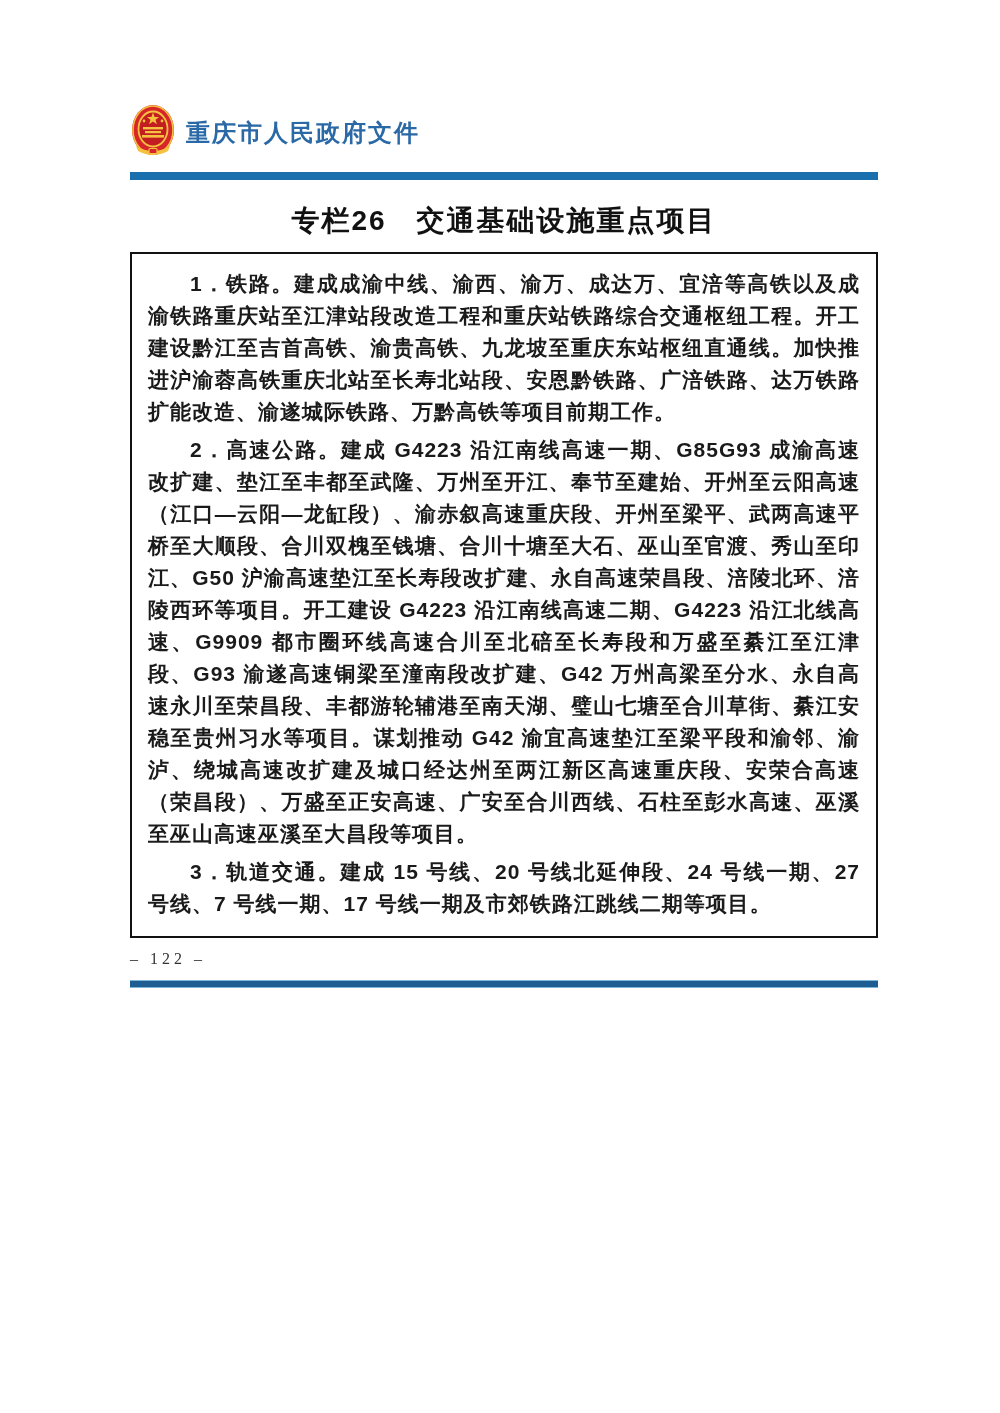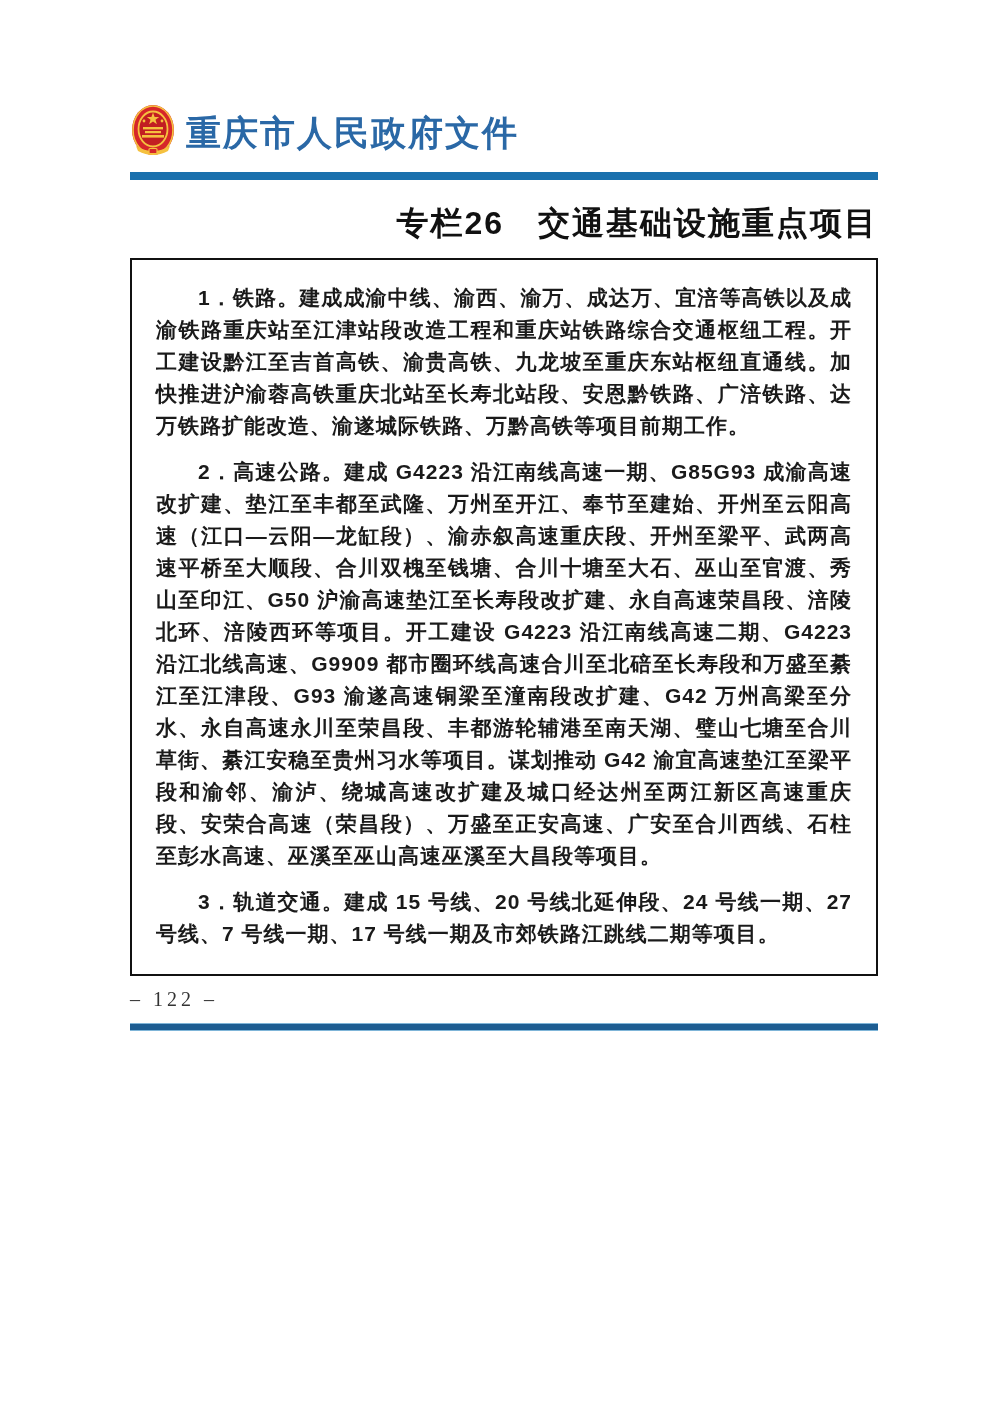--- a/index.html
+++ b/index.html
@@ -19,21 +19,21 @@
   .doc-header{
     margin-top:104px;
     display:flex;
     align-items:center;
     gap:10px;
   }
   .emblem{flex:0 0 auto;display:block;}
   .doc-title{
     margin:0;
     font-family:"Liberation Serif","DejaVu Serif",serif;
-    font-size:35px;
+    font-size:24px;
     font-weight:bold;
     letter-spacing:2px;
     color:#2a68a6;
   }
   .header-rule{
     margin-top:10px;
     height:8px;
     background:#1a70ad;
   }
   
@@ -43,47 +43,47 @@
     font-size:26px;
     line-height:50px;
     letter-spacing:3px;
     text-align:justify;
     text-indent:2em;
     color:#26292b;
   }
   
   .box-title{
     margin:22px 0 12px 0;
-    text-align:right;
+    text-align:center;
     font-family:"Liberation Sans","DejaVu Sans",sans-serif;
-    font-size:32px;
+    font-size:28px;
     font-weight:bold;
     letter-spacing:2px;
     color:#111;
   }
   .project-box{
     border:2px solid #111;
     padding:8px 10px 10px 10px;
     font-family:"Liberation Sans","DejaVu Sans",sans-serif;
     font-size:21px;
     font-weight:600;
     line-height:32px;
     letter-spacing:1px;
     color:#1a1a1a;
   }
   .project-box p{
-    margin:14px;
+    margin:6px;
     text-align:justify;
     text-indent:2em;
   }
   
   .page-number{
     margin-top:12px;
     font-family:"Liberation Serif","DejaVu Serif",serif;
-    font-size:20px;
+    font-size:16px;
     letter-spacing:4px;
     color:#333;
   }
   .footer-rule{
     margin-top:12px;
     height:6px;
     background:#1d5d92;
     border-top:1px solid #7fb5d8;
     border-bottom:1px solid #7fb5d8;
   }

